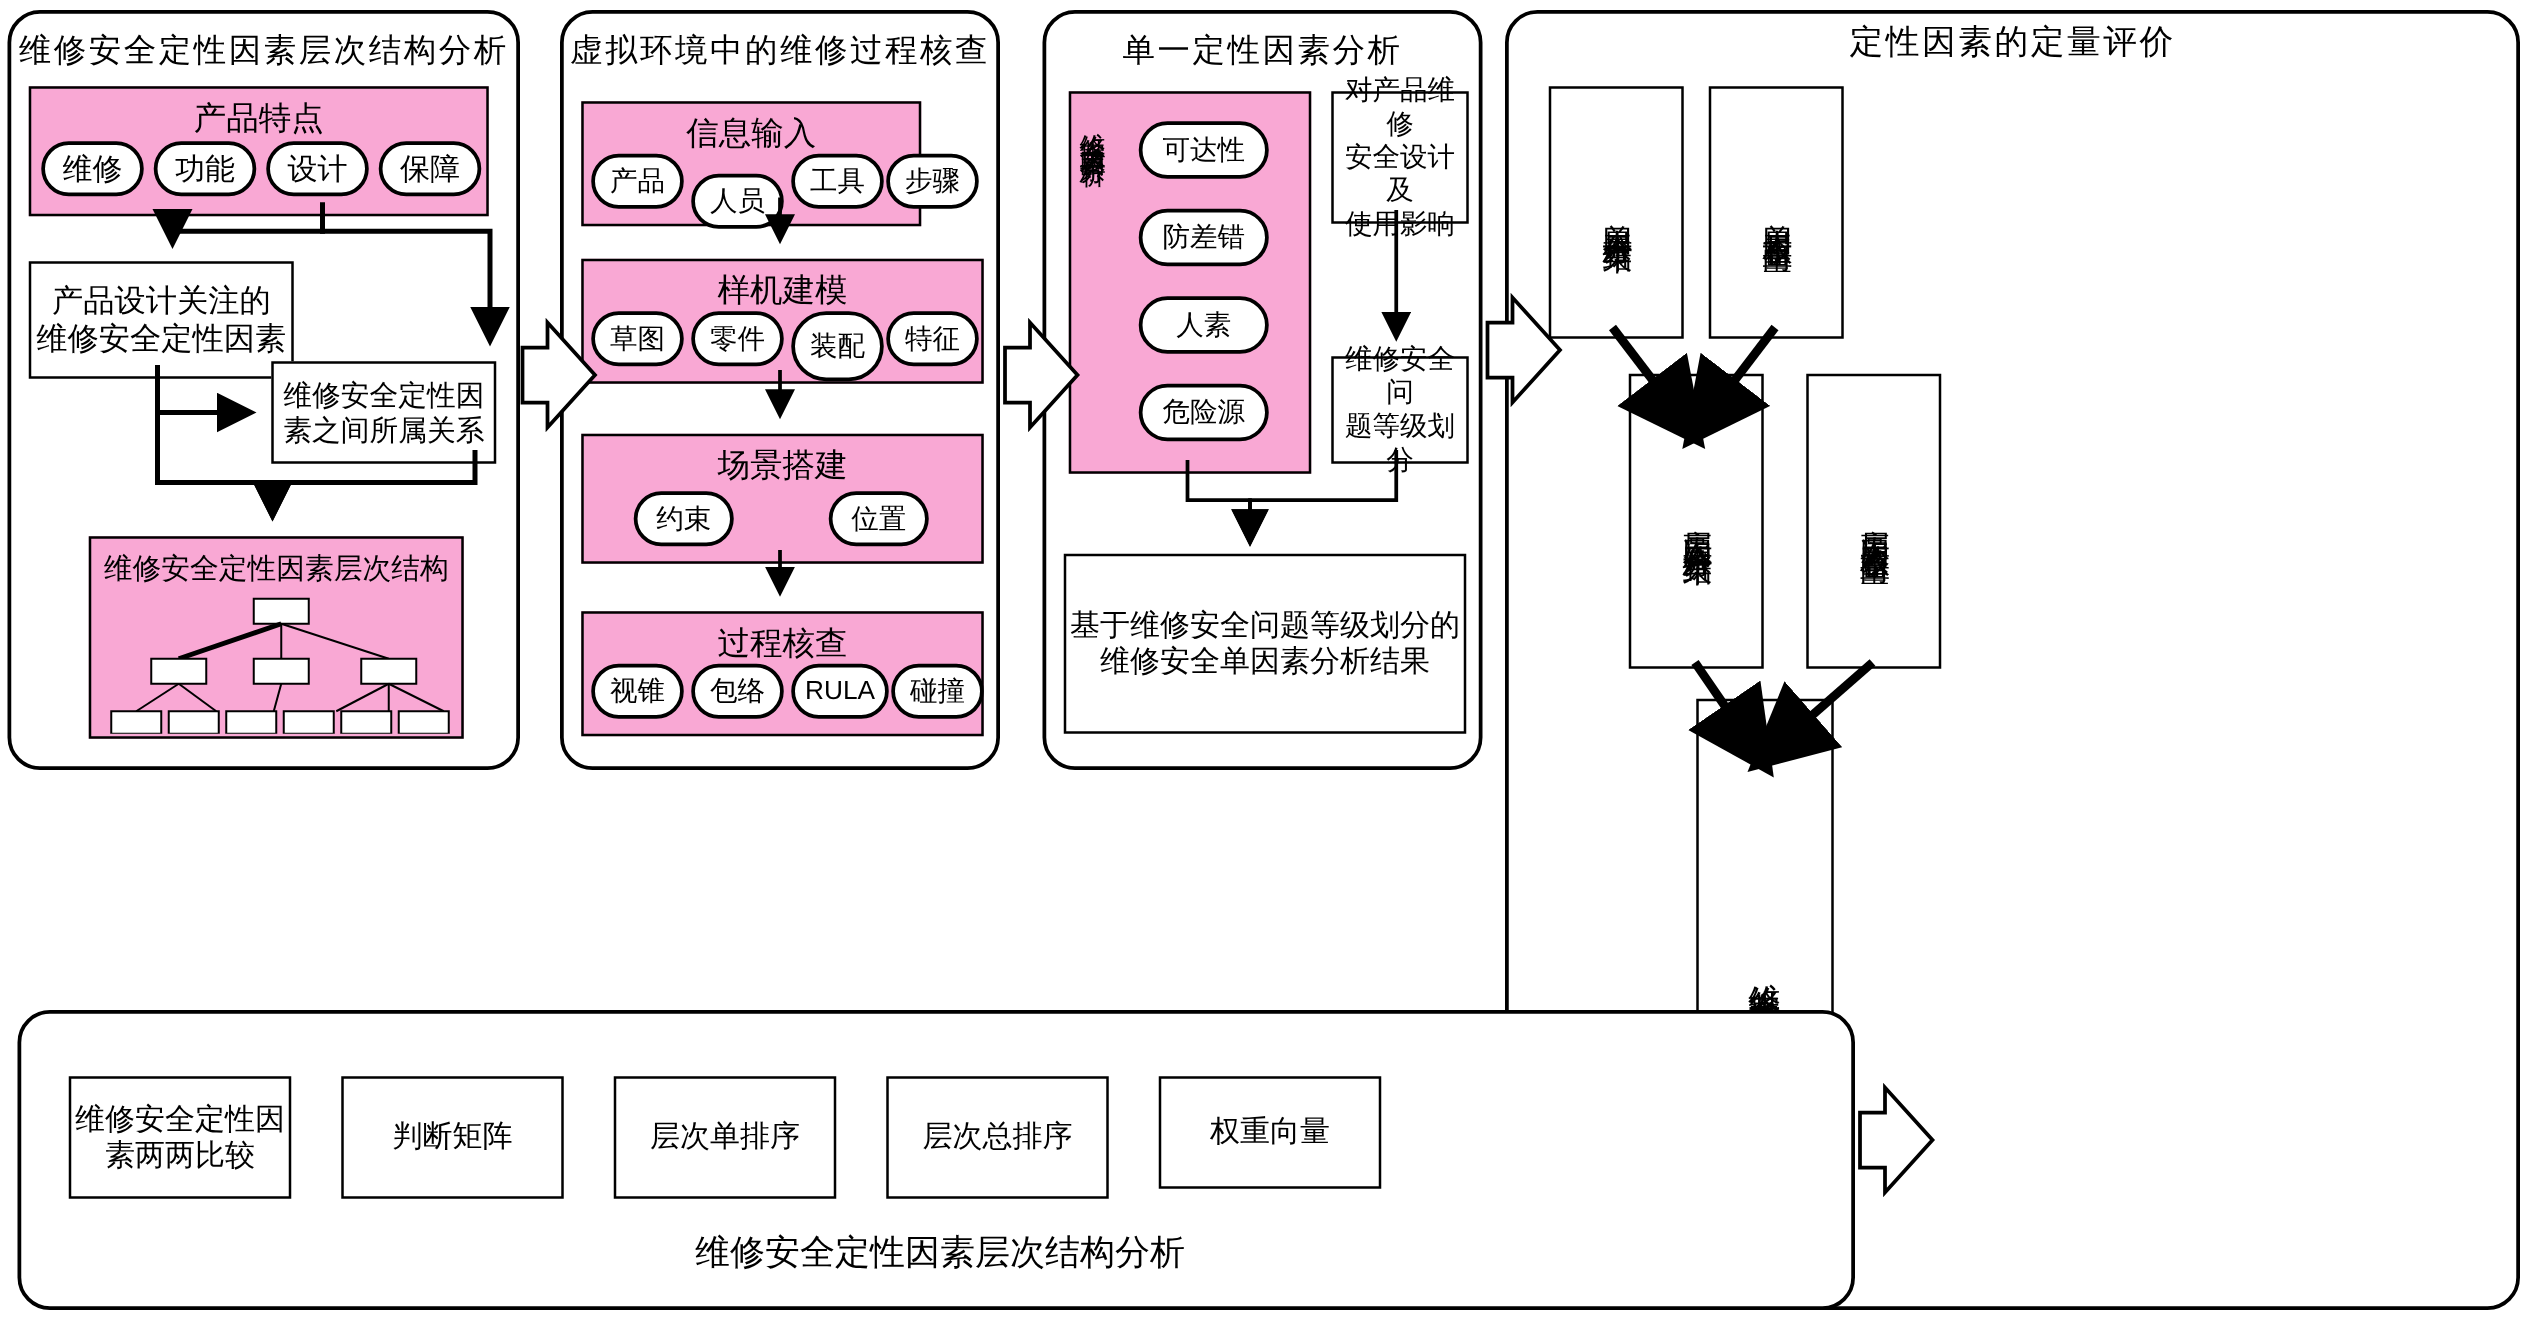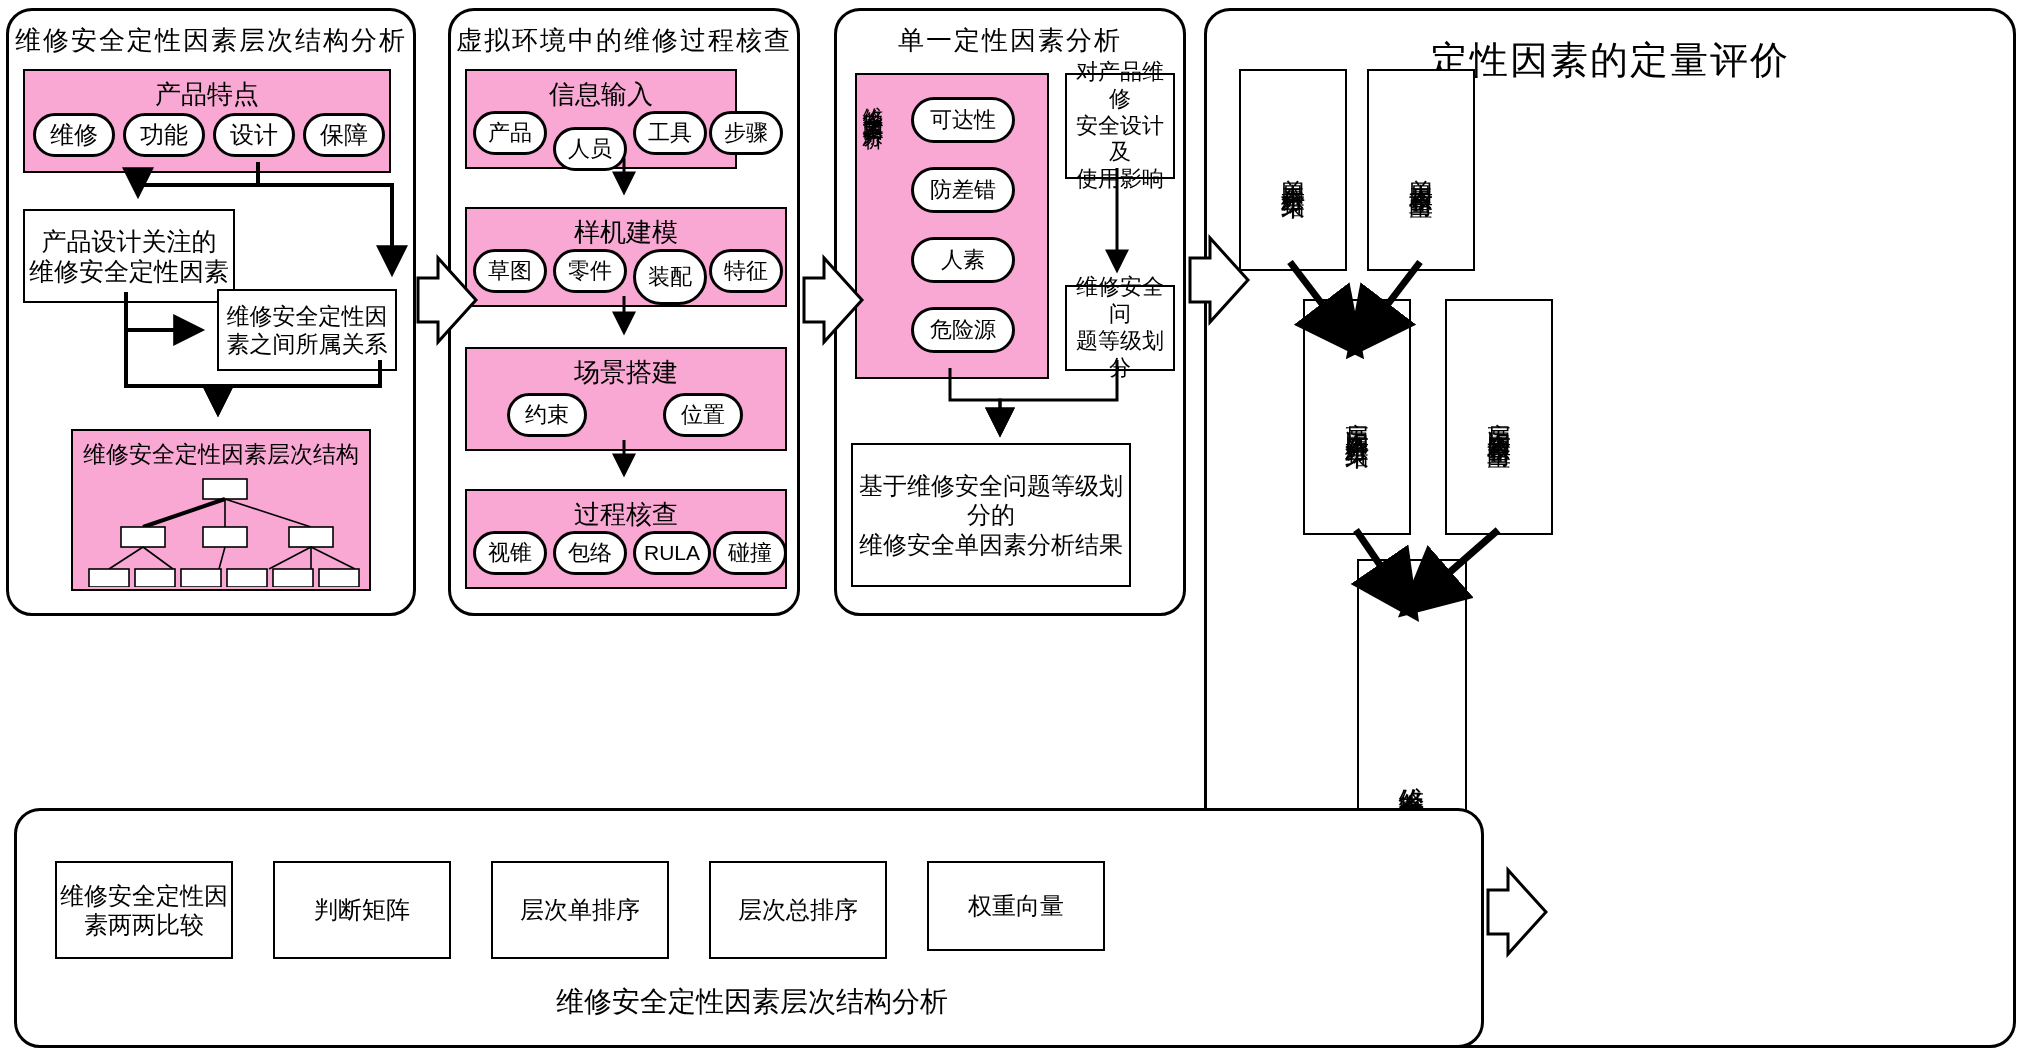--- a/index.html
+++ b/index.html
@@ -110,21 +110,21 @@
           <rect x="200" y="94" width="40" height="18" stroke-width="1.6"></rect>
           <rect x="246" y="94" width="40" height="18" stroke-width="1.6"></rect>
         </g>
       </svg>
     </div>
   </div>
 
   <div class="panel" style="left:448px;top:8px;width:352px;height:608px;">
     <div class="panel-title" style="top:12px;font-size:26px;">虚拟环境中的维修过程核查</div>
 
-    <div class="grp" style="left:14px;top:58px;width:272px;height:100px;">
+    <div class="grp" style="left:14px;top:70px;width:272px;height:100px;">
       <div class="grp-title">信息输入</div>
       <div class="pill" style="left:6px;top:40px;width:74px;height:44px;font-size:22px;">产品</div>
       <div class="pill" style="left:86px;top:40px;width:74px;height:44px;font-size:22px;margin-top:16px;">人员</div>
       <div class="pill" style="left:166px;top:40px;width:74px;height:44px;font-size:22px;">工具</div>
       <div class="pill" style="left:242px;top:40px;width:74px;height:44px;font-size:22px;">步骤</div>
     </div>
 
     <div class="grp" style="left:14px;top:196px;width:322px;height:100px;">
       <div class="grp-title">样机建模</div>
       <div class="pill" style="left:6px;top:40px;width:74px;height:44px;font-size:22px;">草图</div>
@@ -159,26 +159,26 @@
       <div class="pill" style="left:54px;top:232px;width:104px;height:46px;font-size:22px;">危险源</div>
     </div>
 
     <div class="bx" style="left:228px;top:62px;width:110px;height:106px;font-size:22px;">对产品维修
 安全设计及
 使用影响</div>
 
     <div class="bx" style="left:228px;top:274px;width:110px;height:86px;font-size:22px;">维修安全问
 题等级划分</div>
 
-    <div class="bx" style="left:14px;top:432px;width:280px;height:144px;font-size:24px;">基于维修安全问题等级划分的
+    <div class="bx" style="left:14px;top:432px;width:322px;height:144px;font-size:24px;">基于维修安全问题等级划分的
 维修安全单因素分析结果</div>
   </div>
 
   <div class="panel" style="left:1204px;top:8px;width:812px;height:1040px;">
-    <div class="panel-title" style="top:24px;font-size:38px;">定性因素的定量评价</div>
+    <div class="panel-title" style="top:4px;font-size:27px;">定性因素的定量评价</div>
 
     <div class="bx" style="left:32px;top:58px;width:108px;height:202px;">
       <span class="vtext" style="font-size:24px;">单因素分析结果</span>
     </div>
 
     <div class="bx" style="left:160px;top:58px;width:108px;height:202px;">
       <span class="vtext" style="font-size:24px;">单因素权重向量</span>
     </div>
 
     <div class="bx" style="left:96px;top:288px;width:108px;height:236px;">

